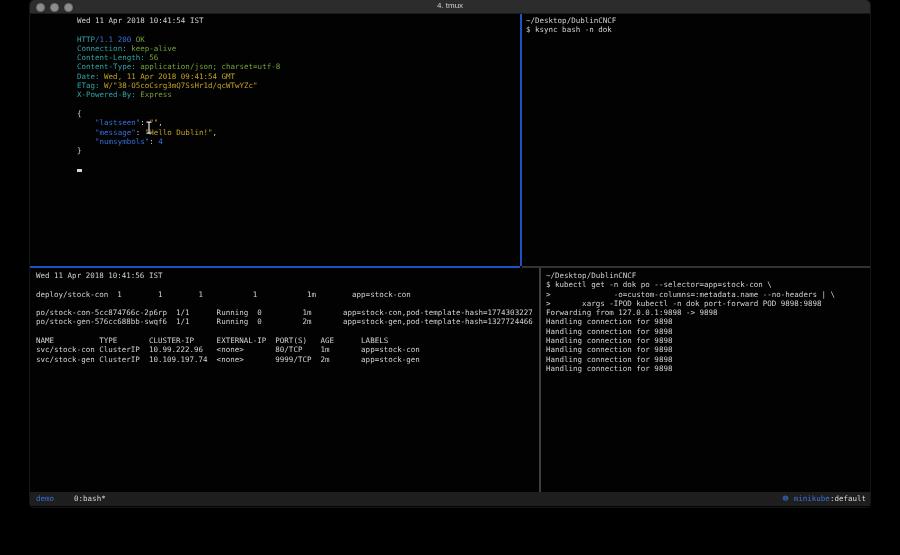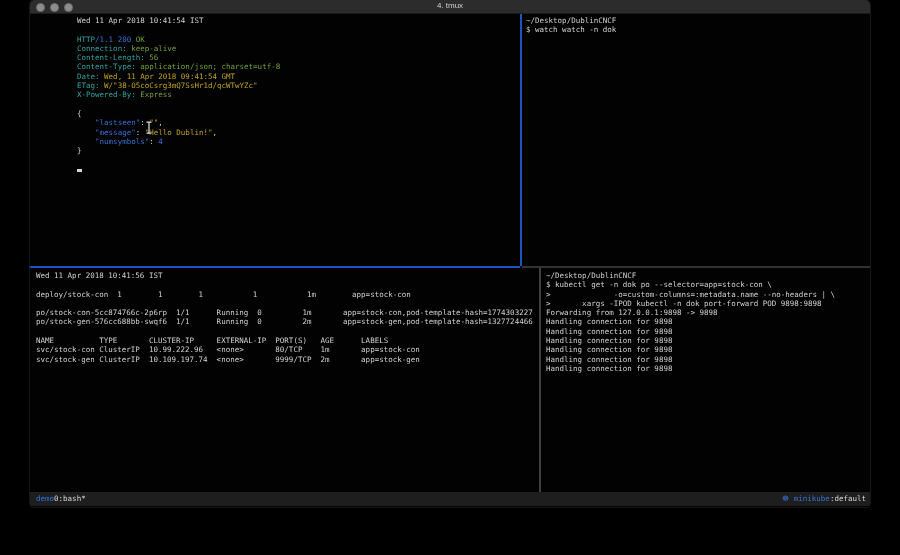--- a/index.html
+++ b/index.html
@@ -32,21 +32,21 @@
   .c-blue{color:#3671d9;}
   .c-green{color:#74a33b;}
   .c-yellow{color:#c4a322;}
   .c-cursor{display:inline-block;width:5px;height:2.5px;background:#d6d6d6;}
   
   #statusbar{position:absolute;left:0;top:492px;width:840px;height:14px;background:#1e1e1e;
              font-size:7.5px;line-height:14px;}
   #status-left{position:absolute;left:6px;top:0;white-space:pre;}
   #status-right{position:absolute;right:4px;top:0;white-space:pre;}
   .st-session{color:#3671d9;text-align:right;}
-  .st-window{color:#d8d8d8;margin-left:0;}
+  .st-window{color:#d8d8d8;margin-left:20px;}
   .st-icon{color:#3671d9;font-family:"DejaVu Sans", sans-serif;font-size:8px;}
   .st-context{color:#3671d9;}
   .st-namespace{color:#d8d8d8;}
   
   #mouse-cursor{position:absolute;left:145px;top:121px;z-index:50;}
 </style>
 </head>
 <body>
 
 <div id="desktop">
@@ -79,21 +79,21 @@
           <div class="line"><span class="c-fg">    </span><span class="c-blue">"numsymbols"</span><span class="c-fg">: </span><span class="c-blue">4</span></div>
           <div class="line"><span class="c-fg">}</span></div>
           <div class="line">&nbsp;</div>
           <div class="line"><span class="c-cursor"></span></div>
         </div>
 
       <div class="vborder-top"></div>
 
       <div id="pane-tr" class="pane">
           <div class="line"><span class="c-fg">~/Desktop/DublinCNCF</span></div>
-          <div class="line"><span class="c-fg">$ watch watch -n dok</span></div>
+          <div class="line"><span class="c-fg">$ ksync bash -n dok</span></div>
         </div>
 
       <div class="hborder-left"></div>
       <div class="hborder-right"></div>
 
       <div id="pane-bl" class="pane">
           <div class="line"><span class="c-fg">Wed 11 Apr 2018 10:41:56 IST</span></div>
           <div class="line">&nbsp;</div>
           <div class="line"><span class="c-fg">deploy/stock-con  1        1        1           1           1m        app=stock-con</span></div>
           <div class="line">&nbsp;</div>

